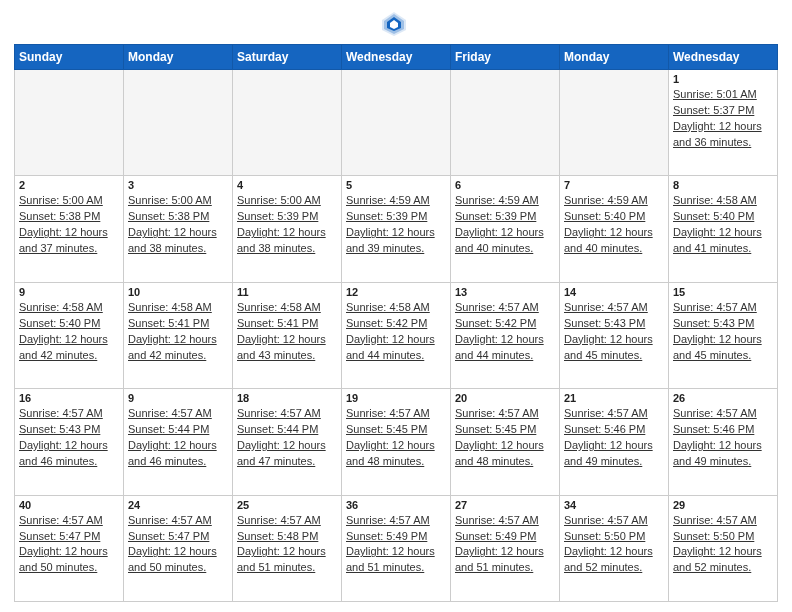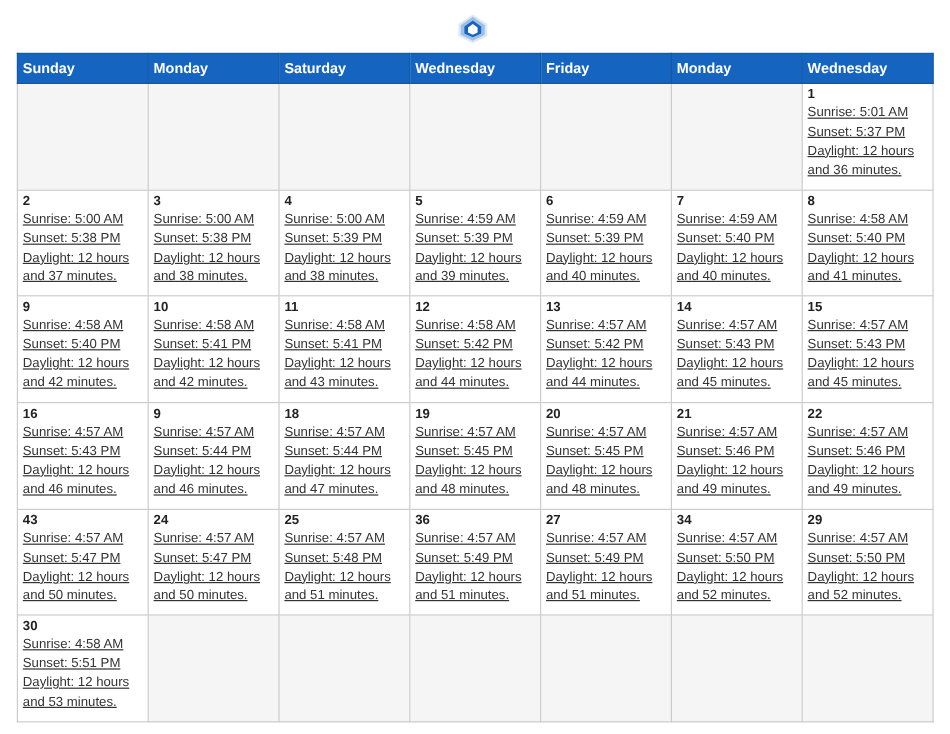--- a/index.html
+++ b/index.html
@@ -289,30 +289,30 @@
 and 48 minutes.</div>
           </td>
           <td>
             <span class="day-number">21</span>
             <div class="day-info" style="white-space: pre-line;">Sunrise: 4:57 AM
 Sunset: 5:46 PM
 Daylight: 12 hours
 and 49 minutes.</div>
           </td>
           <td>
-            <span class="day-number">22</span>
+            <span class="day-number">26</span>
             <div class="day-info" style="white-space: pre-line;">Sunrise: 4:57 AM
 Sunset: 5:46 PM
 Daylight: 12 hours
 and 49 minutes.</div>
           </td>
         </tr>
         <tr>
           <td>
-            <span class="day-number">43</span>
+            <span class="day-number">40</span>
             <div class="day-info" style="white-space: pre-line;">Sunrise: 4:57 AM
 Sunset: 5:47 PM
 Daylight: 12 hours
 and 50 minutes.</div>
           </td>
           <td>
             <span class="day-number">24</span>
             <div class="day-info" style="white-space: pre-line;">Sunrise: 4:57 AM
 Sunset: 5:47 PM
 Daylight: 12 hours
@@ -346,31 +346,16 @@
 Daylight: 12 hours
 and 52 minutes.</div>
           </td>
           <td>
             <span class="day-number">29</span>
             <div class="day-info" style="white-space: pre-line;">Sunrise: 4:57 AM
 Sunset: 5:50 PM
 Daylight: 12 hours
 and 52 minutes.</div>
           </td>
-        </tr>
-        <tr>
-          <td class="last-row" style="height: 60px;">
-            <span class="day-number">30</span>
-            <div class="day-info" style="white-space: pre-line;">Sunrise: 4:58 AM
-Sunset: 5:51 PM
-Daylight: 12 hours
-and 53 minutes.</div>
-          </td>
-          <td class="empty last-row" style="height: 60px;"></td>
-          <td class="empty last-row" style="height: 60px;"></td>
-          <td class="empty last-row" style="height: 60px;"></td>
-          <td class="empty last-row" style="height: 60px;"></td>
-          <td class="empty last-row" style="height: 60px;"></td>
-          <td class="empty last-row" style="height: 60px;"></td>
         </tr>
       </tbody>
   </table>
 </div>
 
 </body></html>

